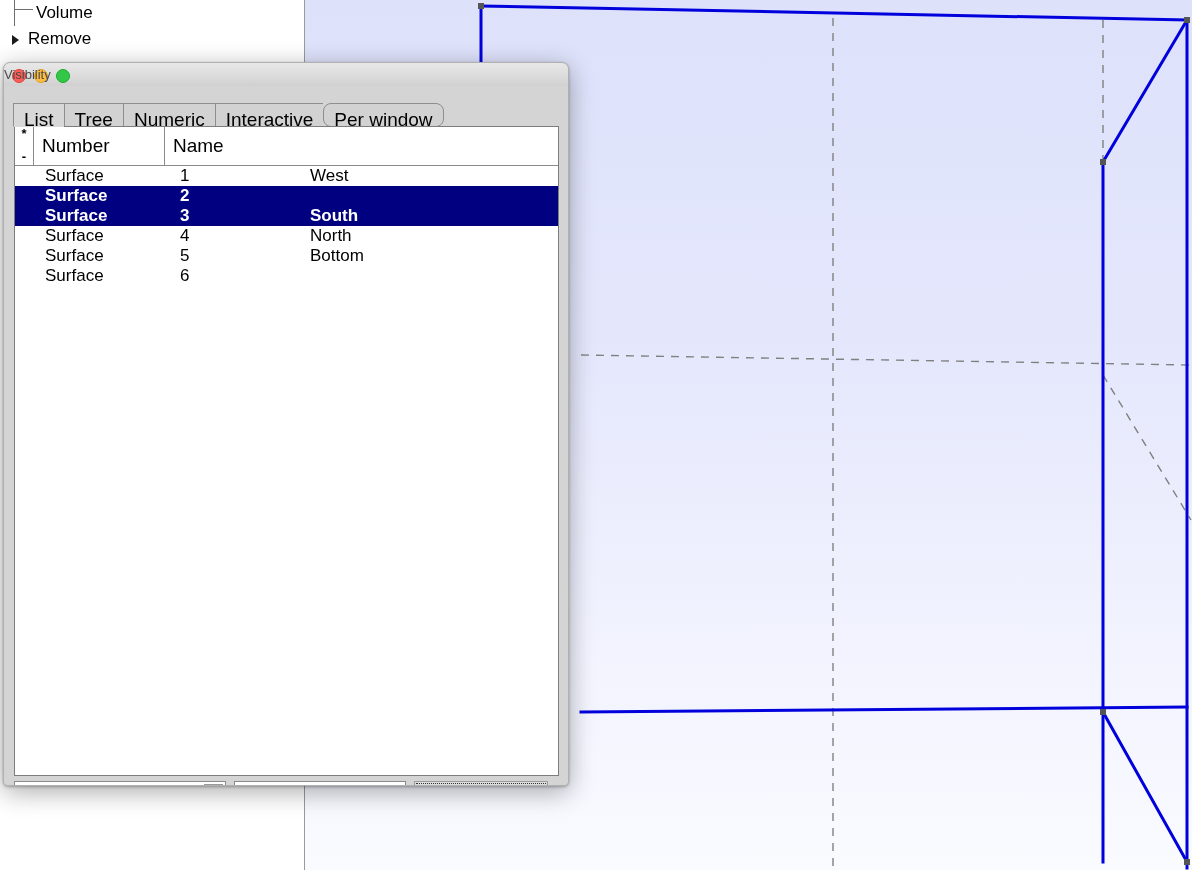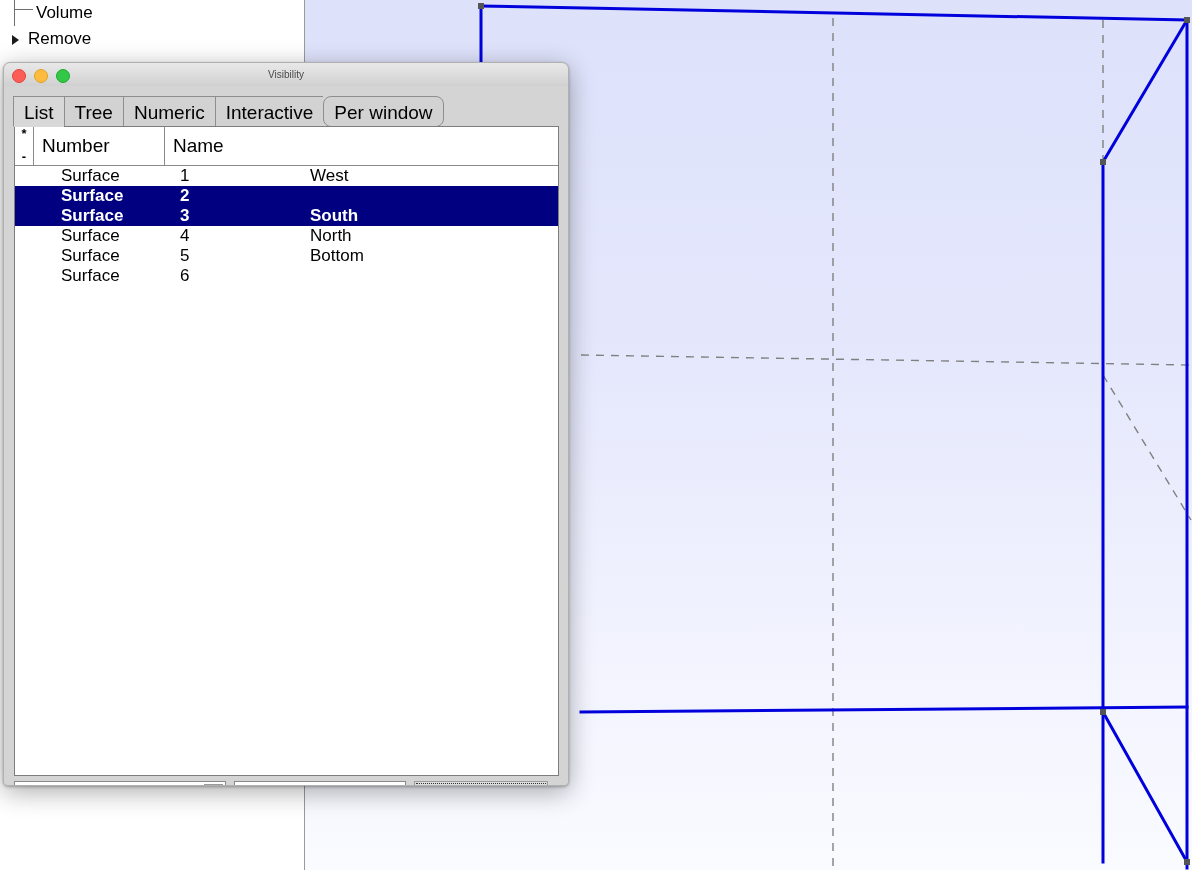--- a/index.html
+++ b/index.html
@@ -103,22 +103,22 @@
     display: block;
   }
   .tl.red    { background: #fc5d57; border: 0.5px solid #e0443e; }
   .tl.yellow { background: #fdbc40; border: 0.5px solid #dea123; }
   .tl.green  { background: #33c748; border: 0.5px solid #1aad2e; }
   .title-text {
     position: absolute;
     left: 0; right: 0; top: 0;
     height: 23px;
     line-height: 23px;
-    text-align: center;
-    font-size: 10px;
+    text-align: left;
+    font-size: 13px;
     color: #4a4a4a;
     font-weight: normal;
   }
 
   .dialog-body {
     position: absolute;
     left: 0; top: 23px;
     width: 564px;
     height: 699px;
     background: #d4d4d4;
@@ -126,21 +126,21 @@
 
   
   .tabstrip {
     position: absolute;
     left: 9px; top: 9px;
     height: 32px;
     display: flex;
     align-items: flex-end;
   }
   .tab {
-    height: 31px;
+    height: 24px;
     line-height: 31px;
     padding: 0 10px;
     font-size: 19px;
     color: #000;
     background: #d2d2d2;
     border: 1px solid #8e8e8e;
     border-right: none;
     box-sizing: border-box;
     white-space: nowrap;
   }
@@ -207,21 +207,21 @@
     font-size: 17px;
     color: #000;
     background: #ffffff;
   }
   .list-row.selected {
     background: #000080;
     color: #ffffff;
     font-weight: bold;
   }
   .cell { box-sizing: border-box; white-space: nowrap; overflow: hidden; }
-  .cell.type   { width: 161px; padding-left: 46px; }
+  .cell.type   { width: 161px; padding-left: 30px; }
   .cell.number { width: 131px; padding-left: 4px; }
   .cell.name   { width: 251px; padding-left: 3px; }
 
   
   .filterbar {
     position: absolute;
     left: 10px; top: 694px;
     width: 545px;
     height: 39px;
     display: flex;

